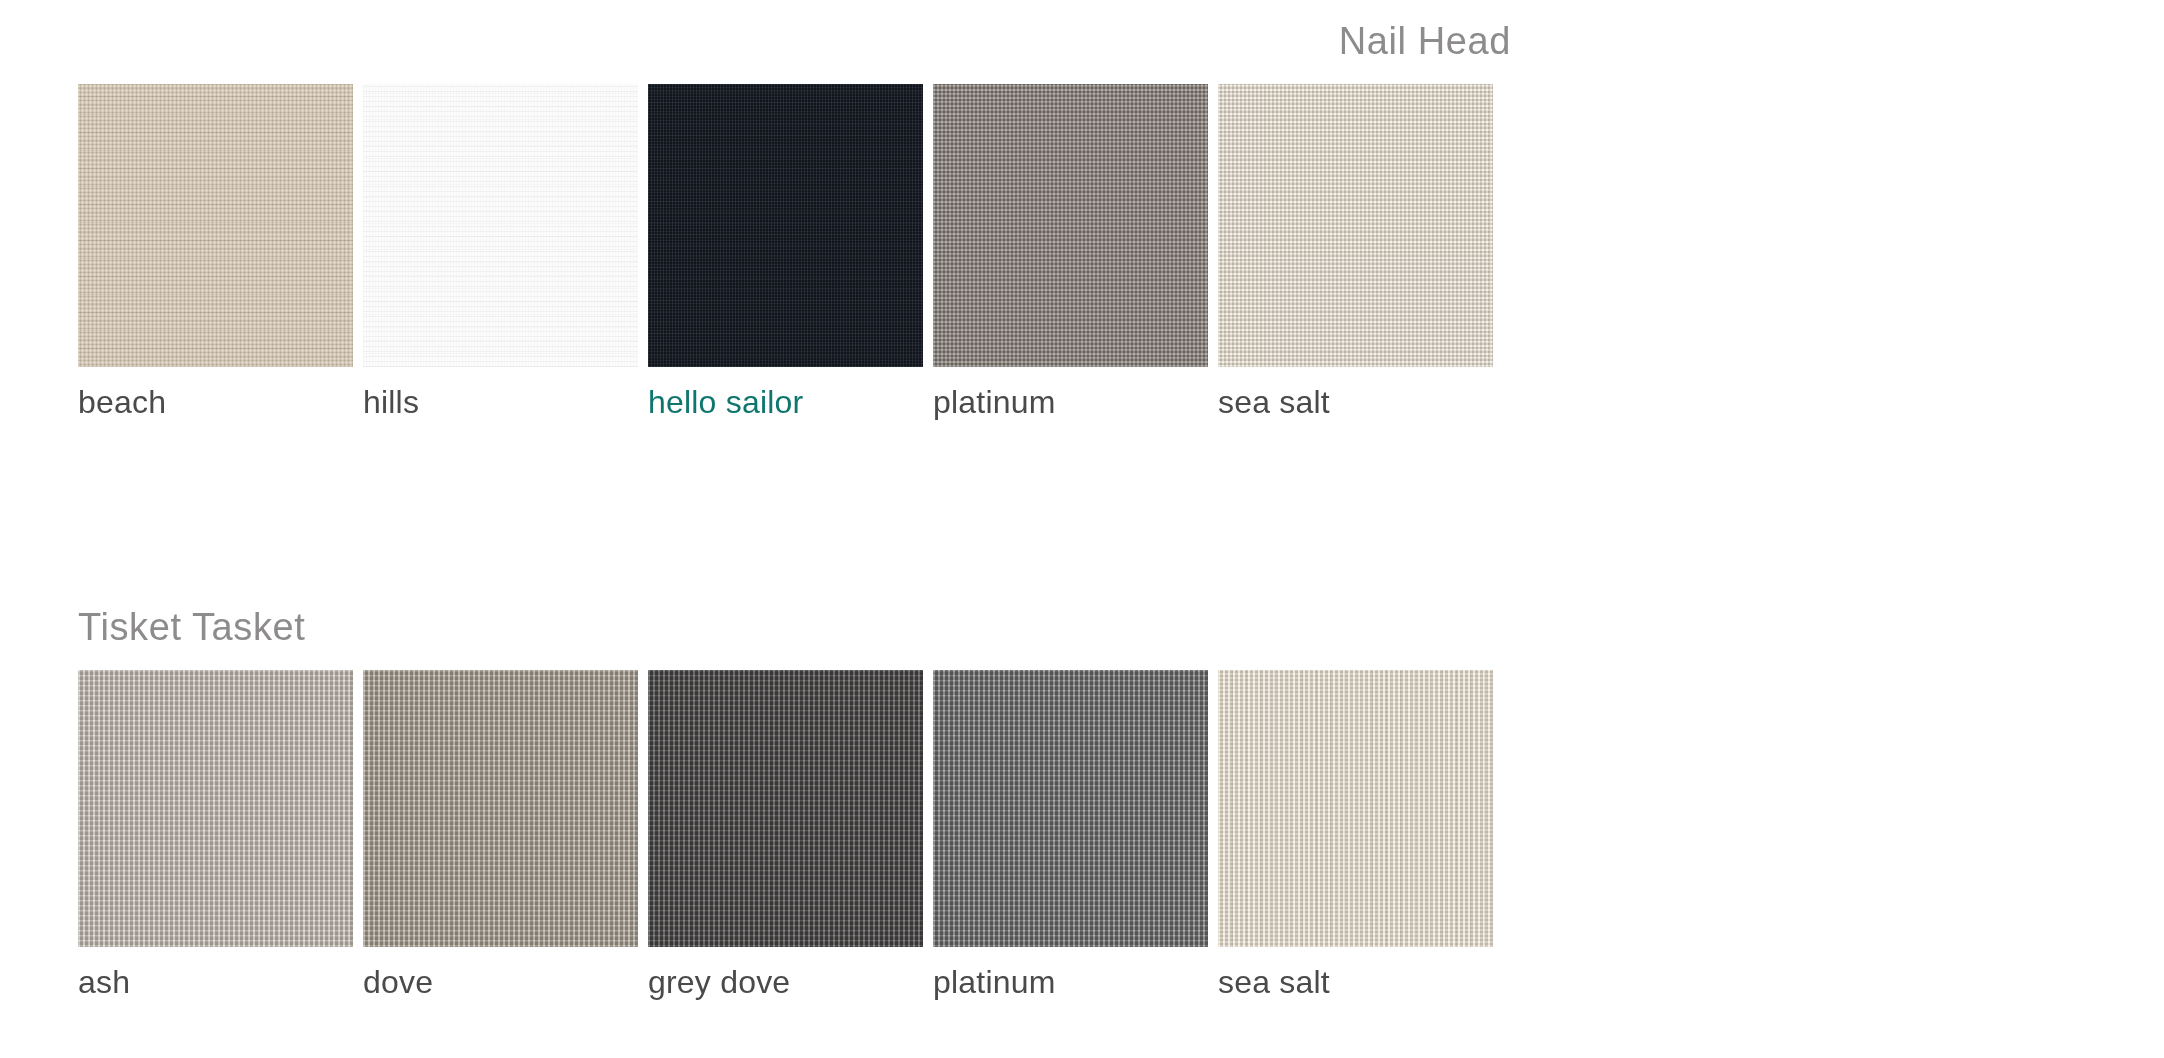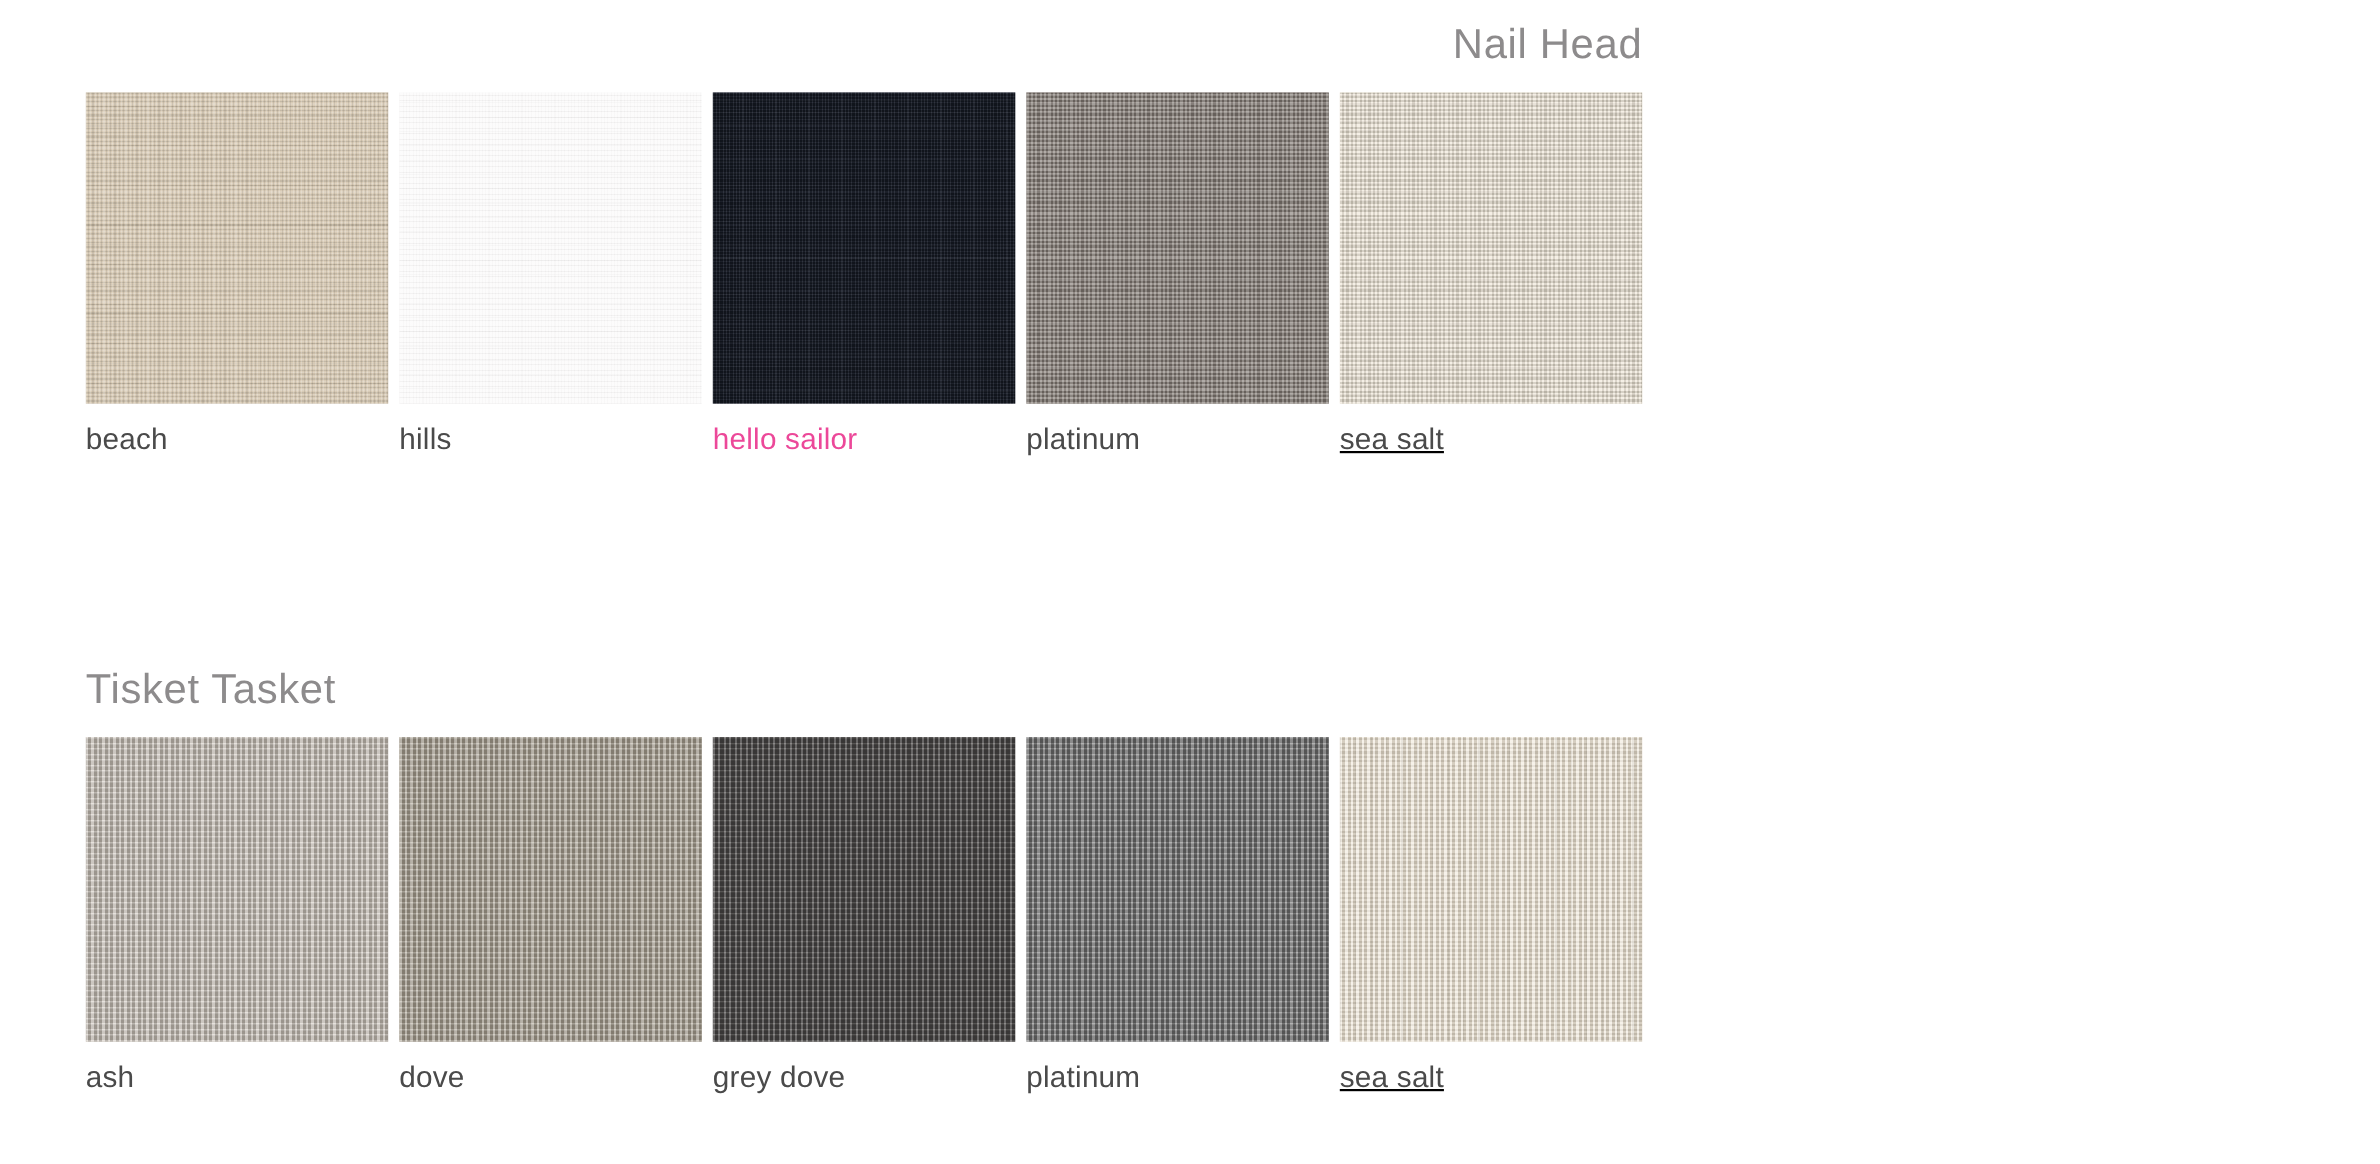--- a/index.html
+++ b/index.html
@@ -47,21 +47,21 @@
   .swatch-row {
     display: flex;
     flex-direction: row;
     align-items: flex-start;
   }
   .swatch-cell {
     width: 275px;
     margin-right: 10px;
     flex: 0 0 auto;
   }
-  .swatch-cell:last-child { margin-right: 0; text-decoration: underline; }
+  .swatch-cell:last-child { margin-right: 18px; }
 
   .swatch-chip {
     width: 275px;
     height: 283px;
     position: relative;
     overflow: hidden;
     background-repeat: repeat;
   }
   .section--tisket-tasket .swatch-chip { height: 277px; }
 
@@ -213,21 +213,21 @@
   }
   .tex-strie::after {
     background-image:
       repeating-linear-gradient(90deg,
         rgba(0,0,0,0.05) 0px, rgba(0,0,0,0.05) 1px,
         rgba(255,255,255,0.00) 1px, rgba(255,255,255,0.00) 14px);
   }
 
   .swatch-label {
     font-family: "Liberation Sans", sans-serif;
-    font-size: 27px;
+    font-size: 32px;
     font-weight: 400;
     color: #4a4a4a;
     letter-spacing: 0.2px;
     margin-top: 18px;
     white-space: nowrap;
     line-height: 1.1;
   }
 </style>
 </head>
 <body>
@@ -240,21 +240,21 @@
         <div class="swatch-cell">
           <div class="swatch-chip tex-fineplain" style="background-color: rgb(214, 200, 178);"></div>
           <div class="swatch-label" style="color: rgb(74, 74, 74);">beach</div>
         </div>
         <div class="swatch-cell">
           <div class="swatch-chip tex-rib" style="background-color: rgb(251, 250, 250);"></div>
           <div class="swatch-label" style="color: rgb(74, 74, 74);">hills</div>
         </div>
         <div class="swatch-cell">
           <div class="swatch-chip tex-canvas" style="background-color: rgb(26, 31, 43);"></div>
-          <div class="swatch-label" style="color: #ec4899;">hello sailor</div>
+          <div class="swatch-label" style="color: #0f766e;">hello sailor</div>
         </div>
         <div class="swatch-cell">
           <div class="swatch-chip tex-checker" style="background-color: rgb(126, 117, 110);"></div>
           <div class="swatch-label" style="color: rgb(74, 74, 74);">platinum</div>
         </div>
         <div class="swatch-cell">
           <div class="swatch-chip tex-checker" style="background-color: rgb(239, 230, 214);"></div>
           <div class="swatch-label" style="color: rgb(74, 74, 74);">sea salt</div>
         </div>
       </div>

